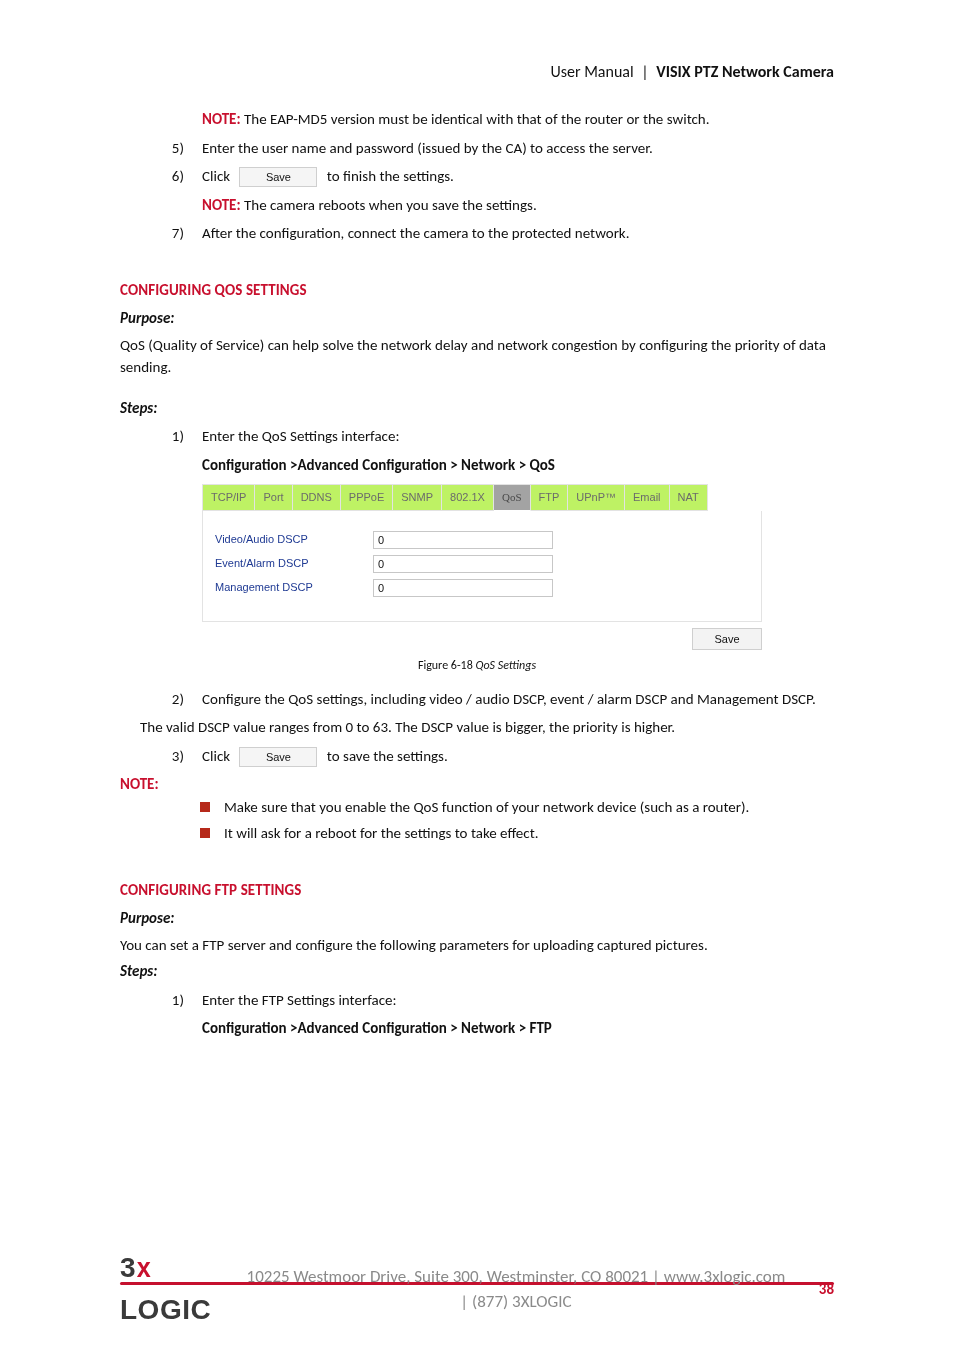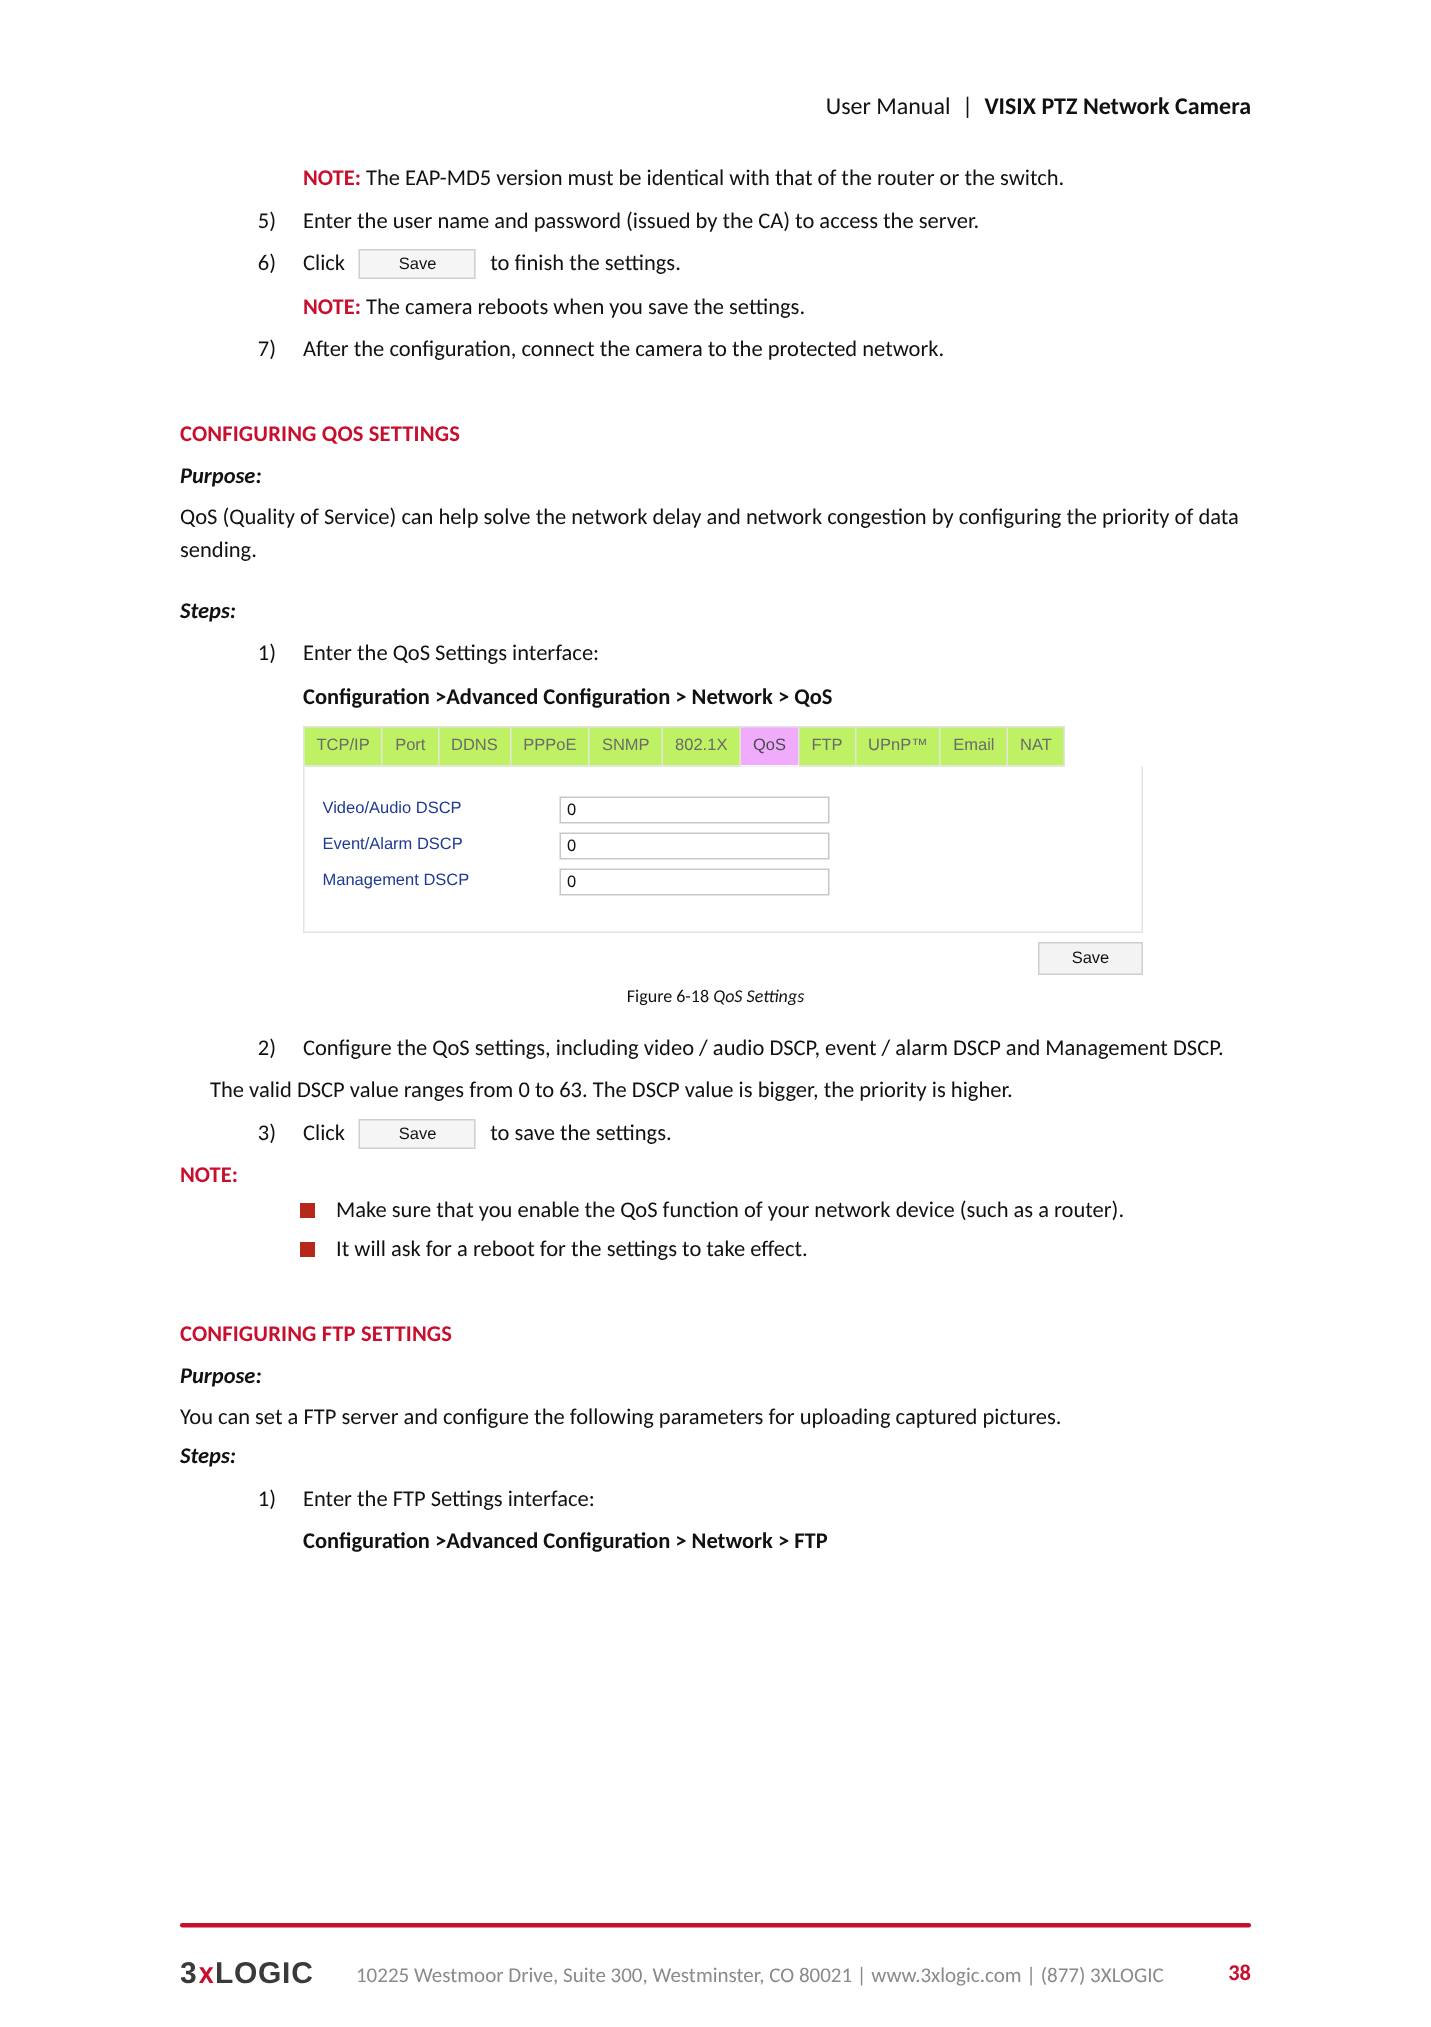--- a/index.html
+++ b/index.html
@@ -111,23 +111,24 @@
     border-left:1px solid #e3e3e3;
   }
   .tab{
     padding:4px 8px;
     border:1px solid #e3e3e3;
     border-left:none;
     background:#bef264;
     color:#6b6b6b;
   }
   .tab.active{
-    background:#f0abfc;
+    background:#a3a3a3;
     border-bottom-color:#ffffff;
     color:#4a4a4a;
+    font-family:Liberation Serif, serif;
   }
   .qos-panel{
     border:1px solid #e3e3e3;
     border-top:none;
     padding:14px 12px 18px;
   }
   .qos-row{
     display:flex;
     align-items:center;
     gap:28px;
@@ -176,31 +177,31 @@
     right:var(--margin-r);
     bottom:20px;
     display:flex;
     align-items:center;
     justify-content:space-between;
     gap:20px;
   }
   .logo{
     font-family:Arial,sans-serif;
     font-weight:900;
-    font-size:20px;
+    font-size:28px;
     letter-spacing:0.5px;
     color:#3a3a3a;
   }
   .logo .x{
     display:inline-block;
     color:#c8102e;
     transform:scaleX(0.9);
   }
   .footer-text{
-    font-size:14px;
+    font-size:17px;
     color:var(--footer-grey);
     flex:1 1 auto;
     text-align:center;
   }
   .pagenum{
     color:#c8102e;
     font-weight:700;
     font-size:15px;
     width:30px;
     text-align:right;

